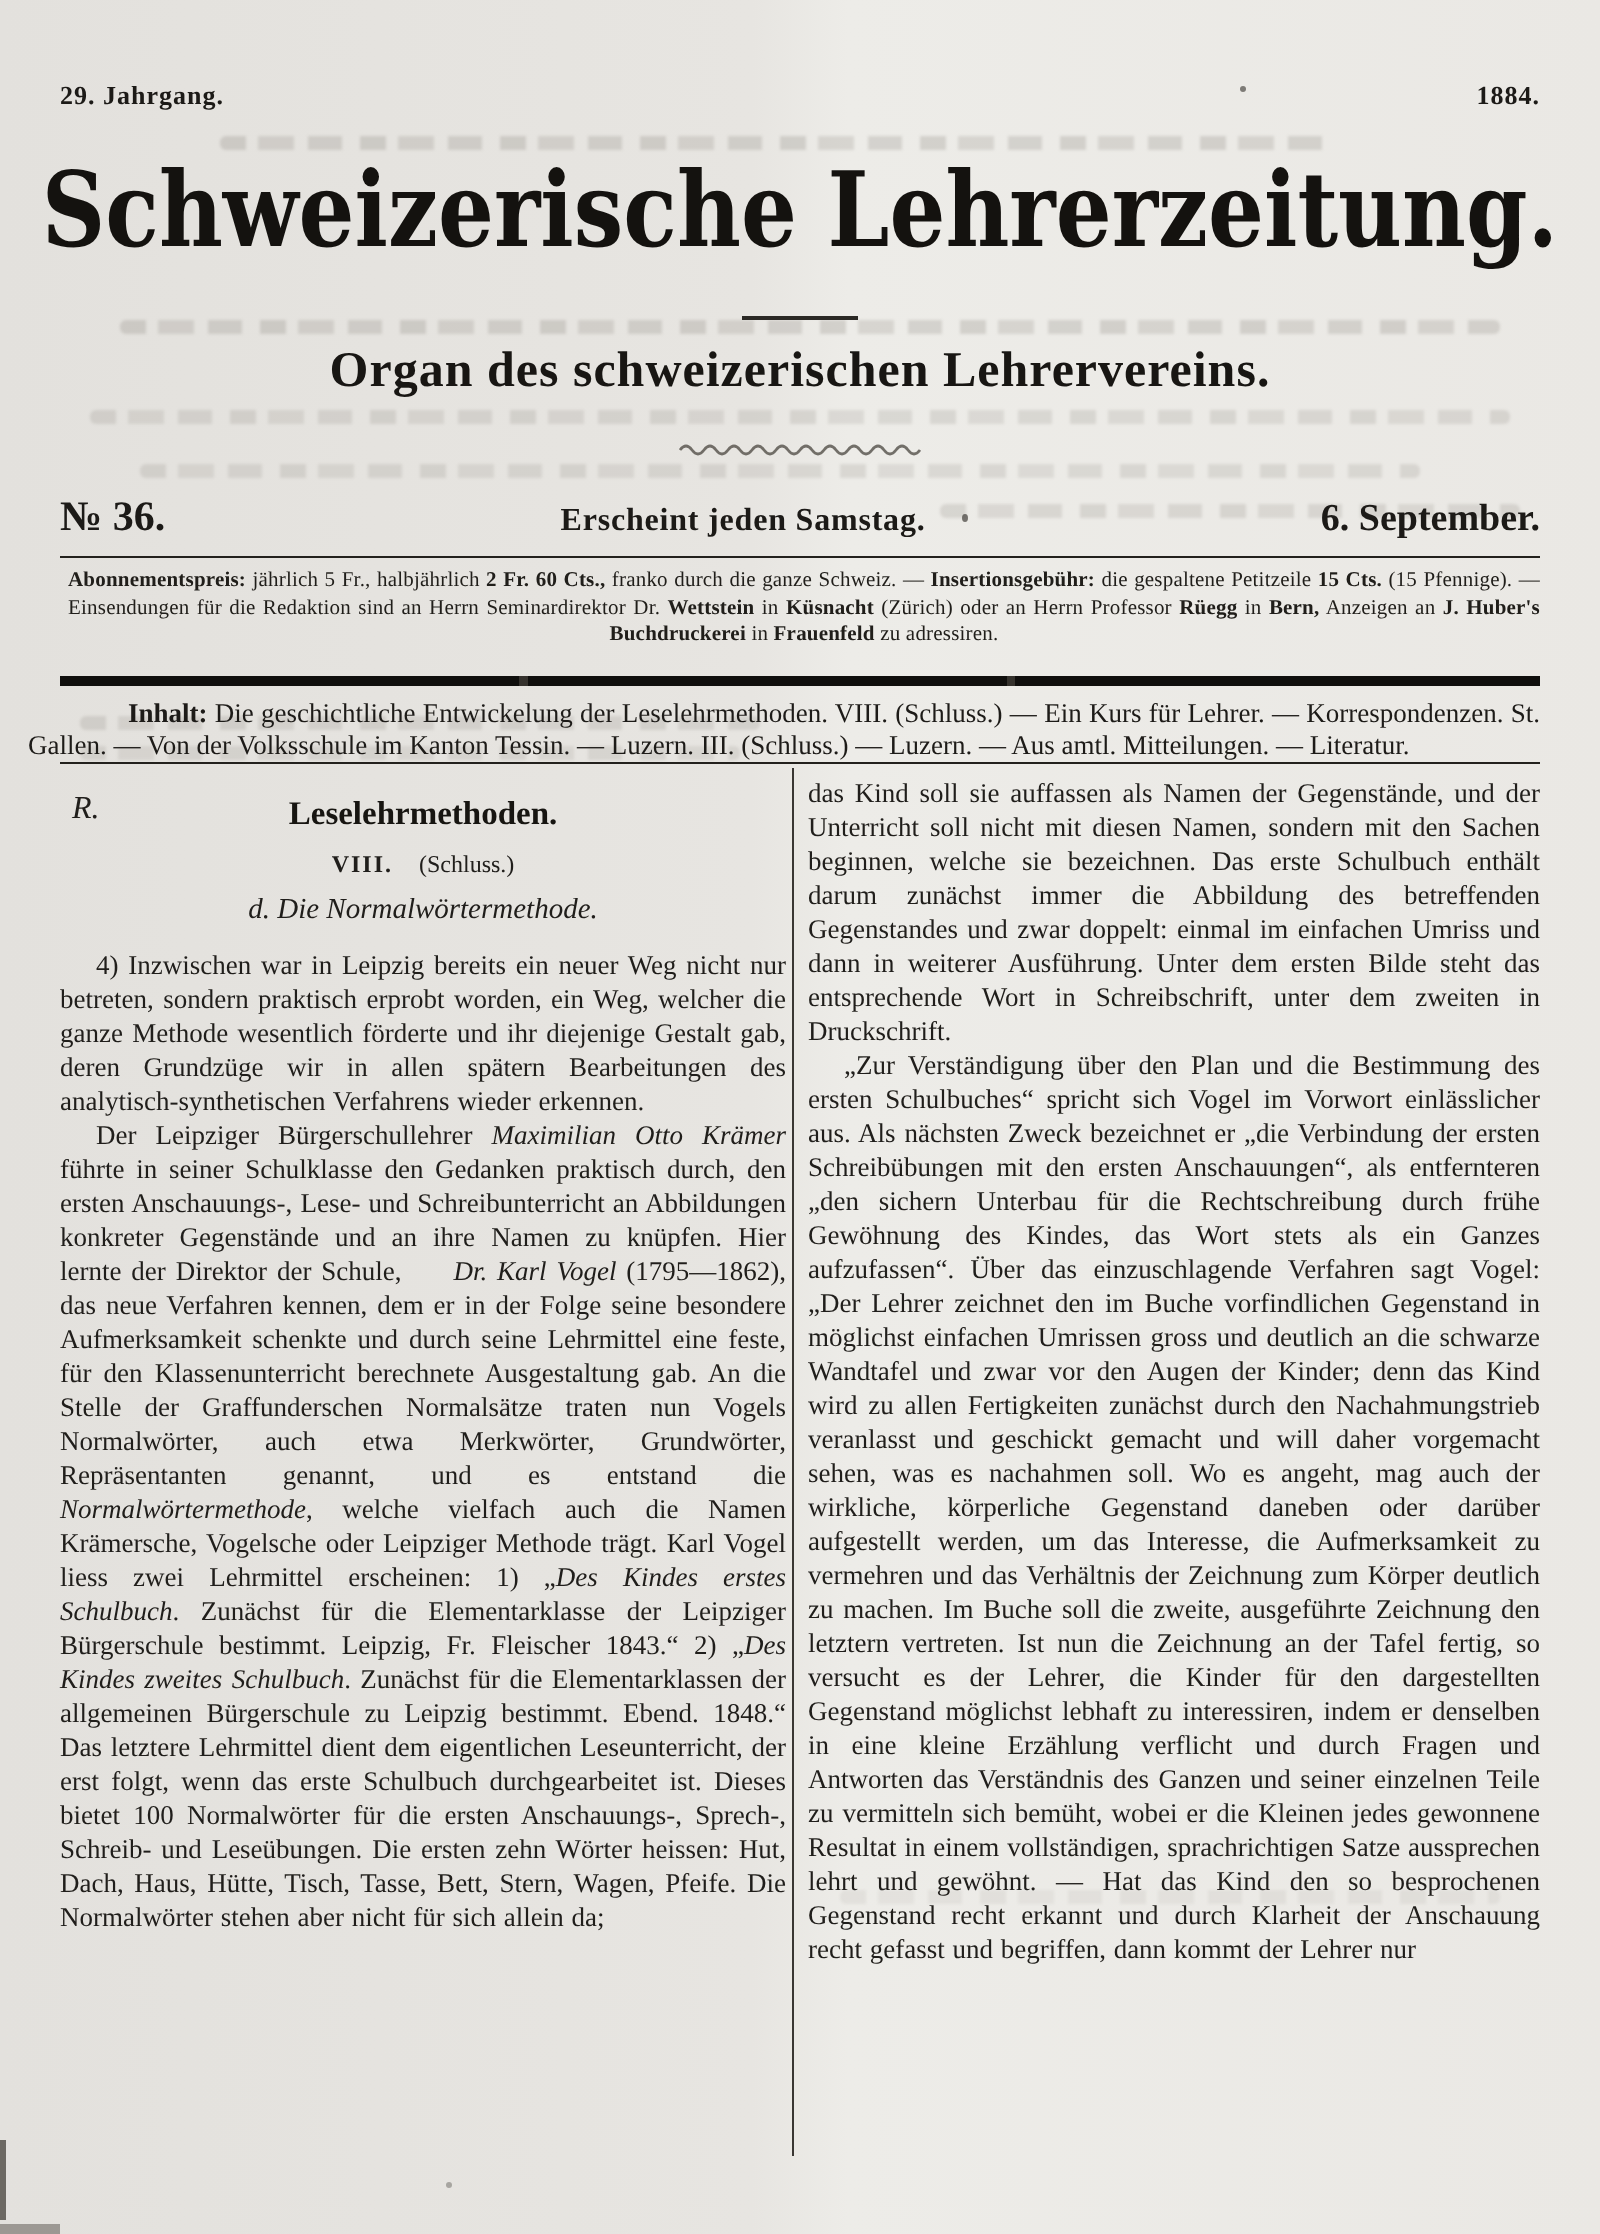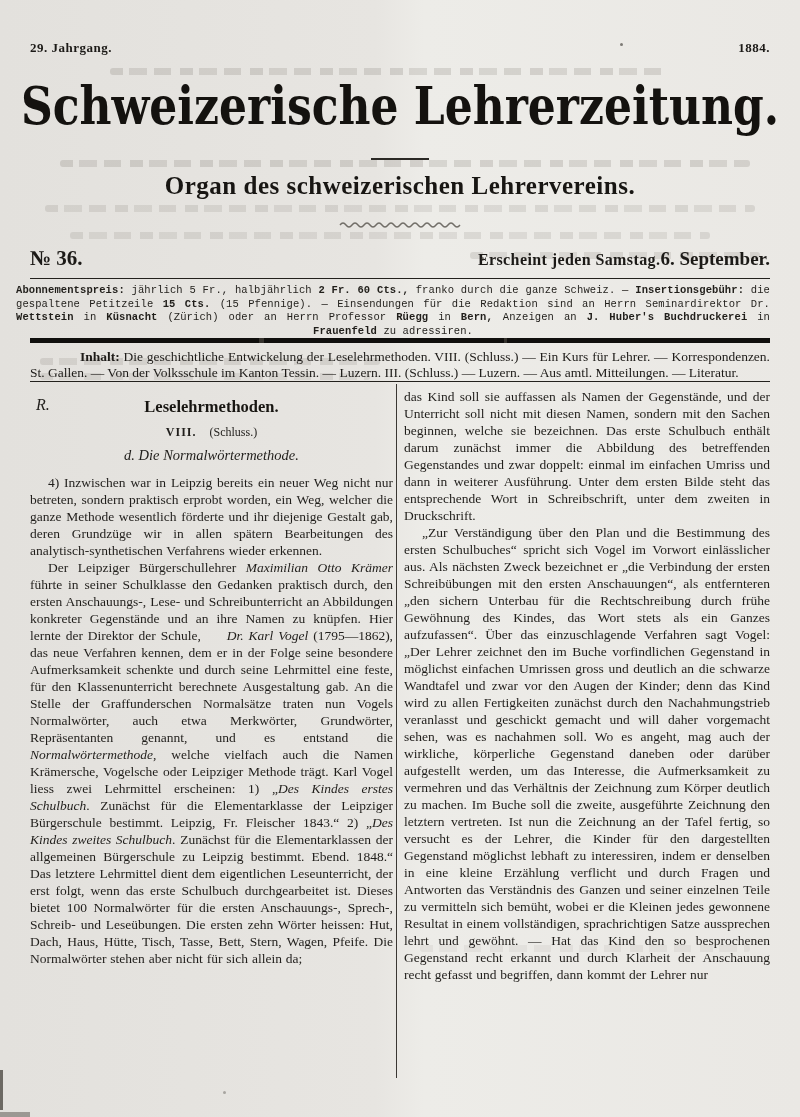--- a/index.html
+++ b/index.html
@@ -14,30 +14,30 @@
     font-weight:bold;font-size:13px;letter-spacing:.5px;}
   .journal-title{left:0;right:0;top:76px;text-align:center;
     font-family:"DejaVu Serif",serif;font-weight:bold;font-size:44px;letter-spacing:0px;
     white-space:nowrap;transform:scaleY(1.18);transform-origin:top center;color:#14120f;}
   .title-rule{left:50%;top:158px;width:58px;height:2px;margin-left:-29px;background:#2b2925;}
   .journal-subtitle{left:0;right:0;top:172px;text-align:center;font-weight:bold;font-size:25px;
     letter-spacing:.5px;color:#181613;}
   .squiggle{left:50%;top:220px;margin-left:-62px;opacity:.75;}
   .issue-row{left:30px;right:30px;top:246px;display:flex;align-items:baseline;}
   .issue-number{font-weight:bold;font-size:21px;flex:0 0 auto;}
-  .publish-frequency{flex:1 1 auto;text-align:right;font-weight:bold;font-size:16px;letter-spacing:.4px;}
+  .publish-frequency{flex:1 1 auto;text-align:center;font-weight:bold;font-size:16px;letter-spacing:.4px;}
   .issue-date{flex:0 0 auto;font-weight:bold;font-size:19px;}
   .rule{background:#23211d;height:1px;left:30px;right:30px;}
   .rule-thin-1{top:278px;}
   .thick-bar{left:30px;right:30px;top:338px;height:5px;
     background:linear-gradient(90deg,#100f0d 0 31%,#35322d 31% 31.6%,#100f0d 31.6% 64%,#35322d 64% 64.5%,#100f0d 64.5% 100%);}
   .rule-thin-2{top:381px;}
-  .subscription-info{left:16px;right:30px;top:284px;font-size:10.5px;line-height:13.5px;
-    text-align:justify;text-align-last:center;letter-spacing:.1px;color:#201e1a;font-family:Liberation Mono, monospace;}
-  .toc{left:30px;right:30px;top:349px;font-size:13.5px;line-height:15.5px;text-align:justify;
+  .subscription-info{left:34px;right:30px;top:284px;font-size:10.5px;line-height:13.5px;
+    text-align:justify;text-align-last:center;letter-spacing:.1px;color:#201e1a;}
+  .toc{left:14px;right:30px;top:349px;font-size:13.5px;line-height:15.5px;text-align:justify;
     text-indent:50px;color:#1d1b18;}
   
   .column{top:388px;bottom:40px;font-size:13.5px;line-height:17px;text-align:justify;color:#201e1b;}
   .col-left{left:30px;width:363px;}
   .col-right{left:404px;width:366px;}
   .col-divider{left:396px;top:384px;height:694px;width:1px;background:#3a3733;}
   .body-p{margin:0;word-spacing:.5px;}
   .body-p.indent{text-indent:18px;}
   .b{font-weight:bold;}
   .i{font-style:italic;}

